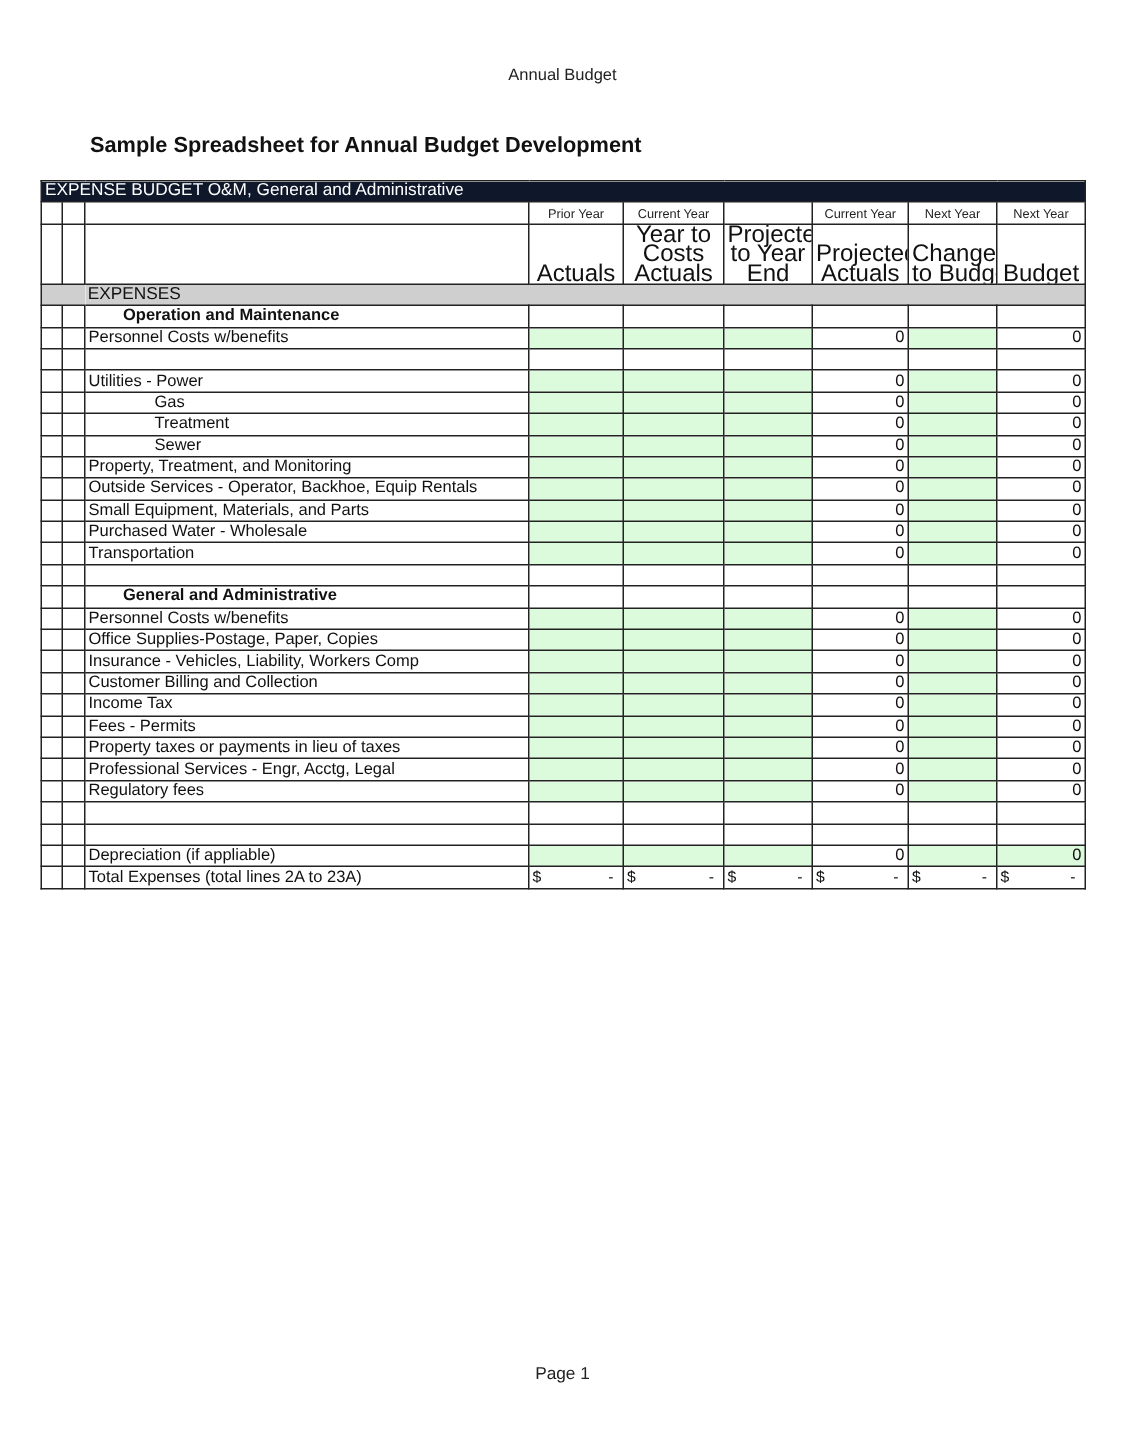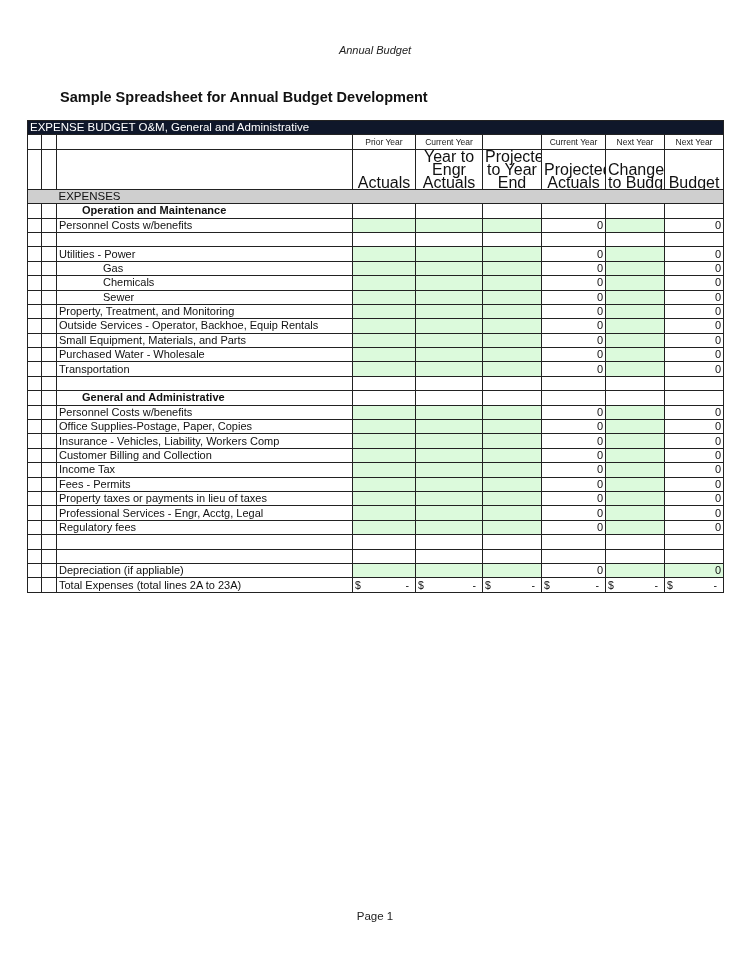--- a/index.html
+++ b/index.html
@@ -1,18 +1,18 @@
 <!DOCTYPE html>
 <html><head>
 <meta charset="utf-8">
 <style>
   html, body { margin:0; padding:0; background:#ffffff; }
   body { width:750px; height:970px; position:relative; overflow:hidden;
          font-family:"Liberation Sans", sans-serif; color:#111; }
-  .page-header { position:absolute; top:44px; left:0; width:750px; text-align:center; font-size:11px; color:#222;font-style:italic; }
+  .page-header { position:absolute; top:44px; left:0; width:750px; text-align:center; font-size:11px; color:#222; }
   .doc-title { position:absolute; top:89px; left:60px; font-size:14.5px; font-weight:bold; color:#111; }
   .page-footer { position:absolute; top:910px; left:0; width:750px; text-align:center; font-size:11.5px; color:#222; }
 
   table.sheet { position:absolute; top:120px; left:27px; border-collapse:collapse; table-layout:fixed; width:696px; font-size:11px; }
   table.sheet td { border:1px solid #222; padding:0 2px; height:13.4px; line-height:13px; white-space:nowrap; overflow:hidden; }
   .banner td { background:#0f172a; color:#fff; font-size:11.5px; height:14px; padding-left:2px; border-color:#000; }
   .subhdr td { font-size:8.5px; text-align:center; color:#222; height:13px; }
   .bighdr td { height:43px; text-align:center; vertical-align:bottom; font-size:16px; line-height:14px; padding-bottom:0; }
   .section td { background:#cfcfcf; font-size:11.5px; height:13.4px; }
   td.label { text-align:left; font-size:11px;margin-left:36px; }
@@ -55,21 +55,21 @@
       <td></td>
       <td>Current Year</td>
       <td>Next Year</td>
       <td>Next Year</td>
     </tr>
     <tr class="bighdr">
       <td></td>
       <td></td>
       <td></td>
       <td><span>Actuals</span></td>
-      <td><span>Year to</span><br><span>Engr</span><br><span>Actuals</span></td>
+      <td><span>Year to</span><br><span>Costs</span><br><span>Actuals</span></td>
       <td><span>Projected</span><br><span>to Year</span><br><span>End</span></td>
       <td><span>Projected</span><br><span>Actuals</span></td>
       <td><span>Changes</span><br><span>to Budget</span></td>
       <td><span>Budget</span></td>
     </tr>
     <tr class="section">
       <td style="border-right:none"></td>
       <td style="border-left:none;border-right:none"></td>
       <td colspan="7" style="border-left:none">EXPENSES</td>
     </tr>
@@ -124,21 +124,21 @@
         <td class="green"></td>
         <td class="green"></td>
         <td class="green"></td>
         <td class="num">0</td>
         <td class="green"></td>
         <td class="num">0</td>
       </tr>
       <tr>
         <td></td>
         <td></td>
-        <td class="label indent">Chemicals</td>
+        <td class="label indent">Treatment</td>
         <td class="green"></td>
         <td class="green"></td>
         <td class="green"></td>
         <td class="num">0</td>
         <td class="green"></td>
         <td class="num">0</td>
       </tr>
       <tr>
         <td></td>
         <td></td>

